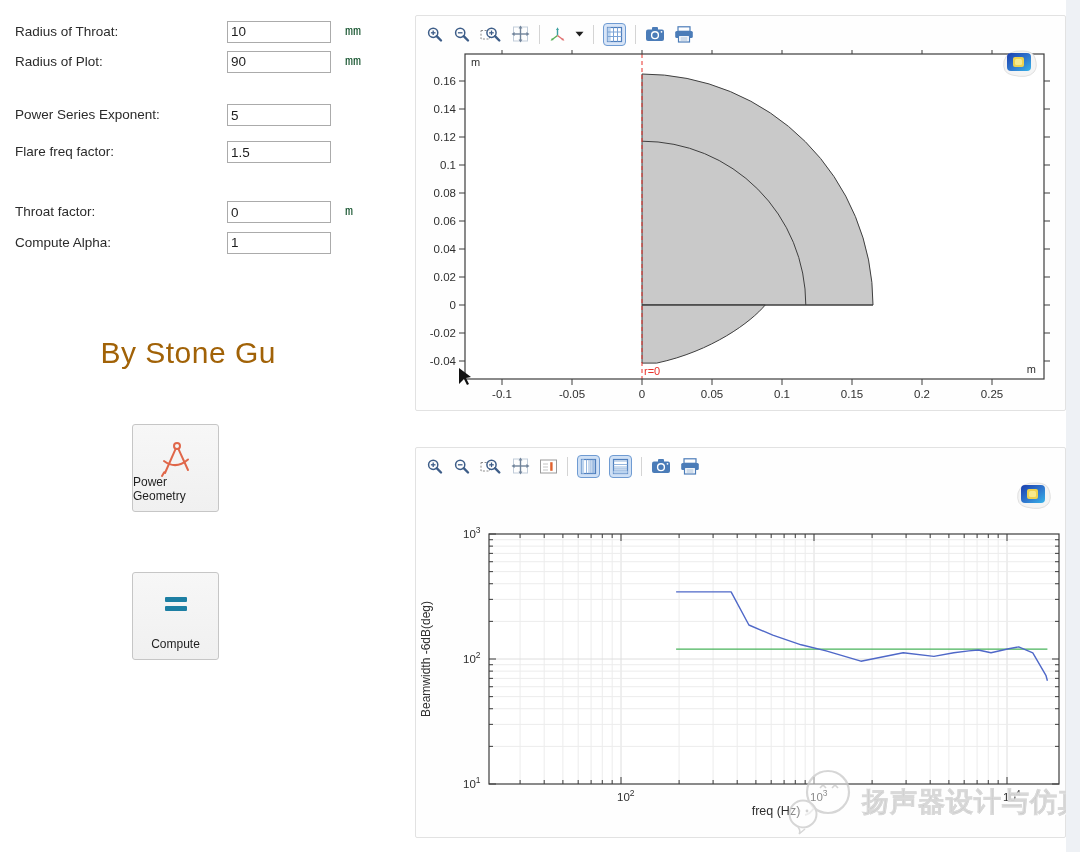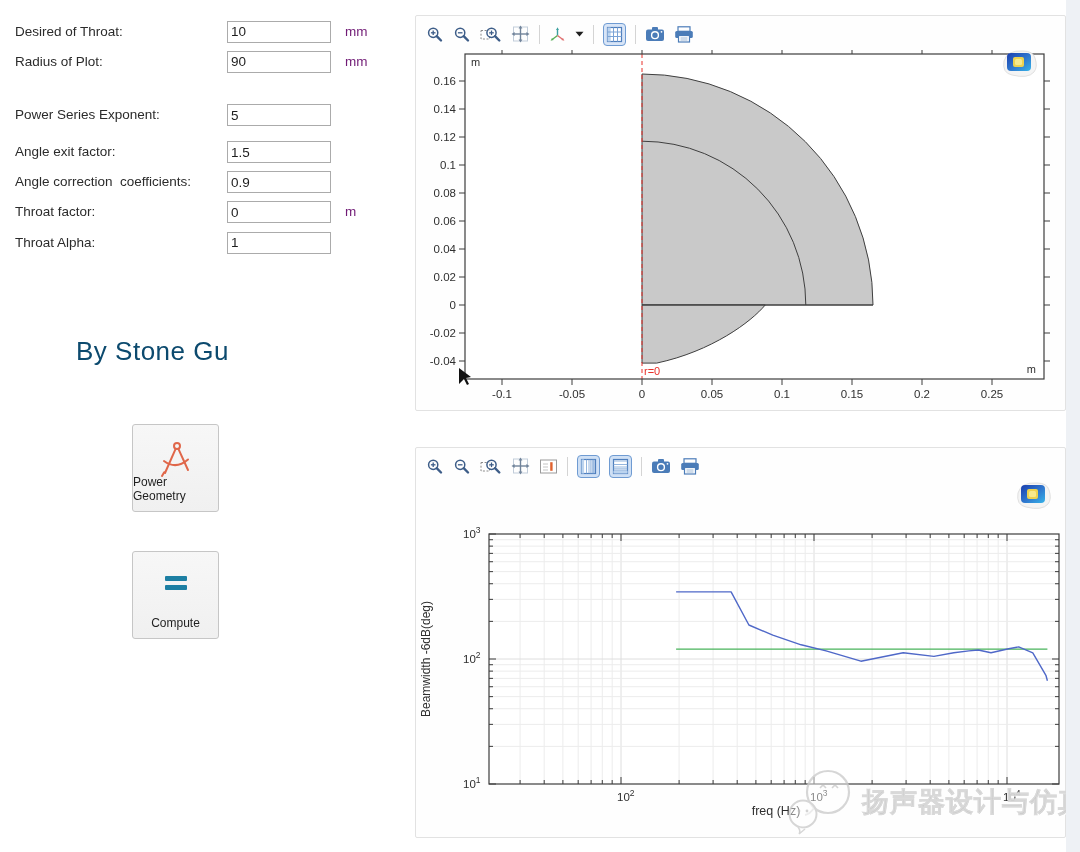--- a/index.html
+++ b/index.html
@@ -12,34 +12,34 @@
   .abs{position:absolute;}
   
   #form-area{left:15px;top:14px;width:390px;height:250px;}
   .form-row{position:absolute;left:0;height:22px;}
   .form-label{position:absolute;left:0;top:0;height:22px;line-height:22px;
     font-size:13.5px;color:#2b2b2b;white-space:pre;}
   .form-input{position:absolute;left:212px;top:0;width:96px;height:18px;
     border:1px solid #ababab;background:#fff;font-size:13.5px;color:#1d1d1d;
     padding:1px 3px;font-family:inherit;outline:none;}
   .form-unit{position:absolute;left:330px;top:0;height:22px;line-height:22px;
-    font-size:13.5px;color:#701a75;}
+    font-size:13.5px;color:#14532d;font-family:Liberation Mono, monospace;}
   
-  #author{left:76px;top:336px;width:200px;text-align:left;
-    font-size:26px;color:#0c4a6e;letter-spacing:0.5px;}
+  #author{left:76px;top:336px;width:200px;text-align:right;
+    font-size:30px;color:#a16207;letter-spacing:0.5px;}
   
   .big-btn{position:absolute;left:132px;width:87px;height:88px;
     background:linear-gradient(#f7f7f7,#f0f0f0);
     border:1px solid #c6c6c6;border-radius:3px;cursor:pointer;
     display:flex;flex-direction:column;align-items:center;justify-content:flex-end;
     padding-bottom:8px;box-sizing:border-box;}
   .big-btn .btn-icon{position:absolute;top:14px;left:0;right:0;display:flex;justify-content:center;}
   .big-btn .btn-label{font-size:12px;color:#1f1f1f;}
   #plot-geometry-btn{top:424px;}
-  #compute-btn{top:551px;}
+  #compute-btn{top:572px;}
   
   .panel{position:absolute;background:#fefefe;border:1px solid #e2e2e2;border-radius:2px;box-sizing:border-box;}
   #geometry-panel{left:415px;top:15px;width:651px;height:396px;}
   #beamwidth-panel{left:415px;top:447px;width:651px;height:391px;}
   .toolbar{position:absolute;left:10px;top:4px;height:28px;display:flex;align-items:center;gap:9px;}
   .tb-icon{display:flex;align-items:center;justify-content:center;cursor:pointer;}
   .tb-sep{width:1px;height:19px;background:#d4d4d4;}
   .plot-svg{position:absolute;left:0;top:0;}
   
   #watermark{left:368px;top:318px;width:278px;height:72px;pointer-events:none;}
@@ -47,51 +47,46 @@
     color:#c6c6c6;text-shadow:1px 1px 0 #ffffff;-webkit-text-stroke:0.5px #d8d8d8;
     white-space:nowrap;letter-spacing:1px;opacity:0.95;}
   
   #right-gutter{left:1066px;top:0;width:14px;height:852px;background:#eef1f5;}
 </style>
 </head>
 <body>
 
 <div id="form-area" class="abs">
     <div class="form-row" style="top: 6.5px; width: 390px;">
-      <span class="form-label">Desired of Throat:</span>
+      <span class="form-label">Radius of Throat:</span>
       <input class="form-input" type="text" value="10" style="">
       <span class="form-unit">mm</span>
     </div>
     <div class="form-row" style="top: 36.65px; width: 390px;">
       <span class="form-label">Radius of Plot:</span>
       <input class="form-input" type="text" value="90" style="">
       <span class="form-unit">mm</span>
     </div>
     <div class="form-row" style="top: 90px; width: 390px;">
       <span class="form-label">Power Series Exponent:</span>
       <input class="form-input" type="text" value="5" style="">
       <span class="form-unit"></span>
     </div>
     <div class="form-row" style="top: 127.1px; width: 390px;">
-      <span class="form-label">Angle exit factor:</span>
+      <span class="form-label">Flare freq factor:</span>
       <input class="form-input" type="text" value="1.5" style="">
-      <span class="form-unit"></span>
-    </div>
-    <div class="form-row" style="top: 157.25px; width: 390px;">
-      <span class="form-label">Angle correction  coefficients:</span>
-      <input class="form-input" type="text" value="0.9" style="">
       <span class="form-unit"></span>
     </div>
     <div class="form-row" style="top: 187.4px; width: 390px;">
       <span class="form-label">Throat factor:</span>
       <input class="form-input" type="text" value="0" style="">
       <span class="form-unit">m</span>
     </div>
     <div class="form-row" style="top: 217.55px; width: 390px;">
-      <span class="form-label">Throat Alpha:</span>
+      <span class="form-label">Compute Alpha:</span>
       <input class="form-input" type="text" value="1" style="">
       <span class="form-unit"></span>
     </div>
   </div>
 
 <div id="author" class="abs">By Stone Gu</div>
 
 <div id="plot-geometry-btn" class="big-btn">
   <span class="btn-icon">
     <svg width="38" height="40" viewBox="0 0 38 40">

